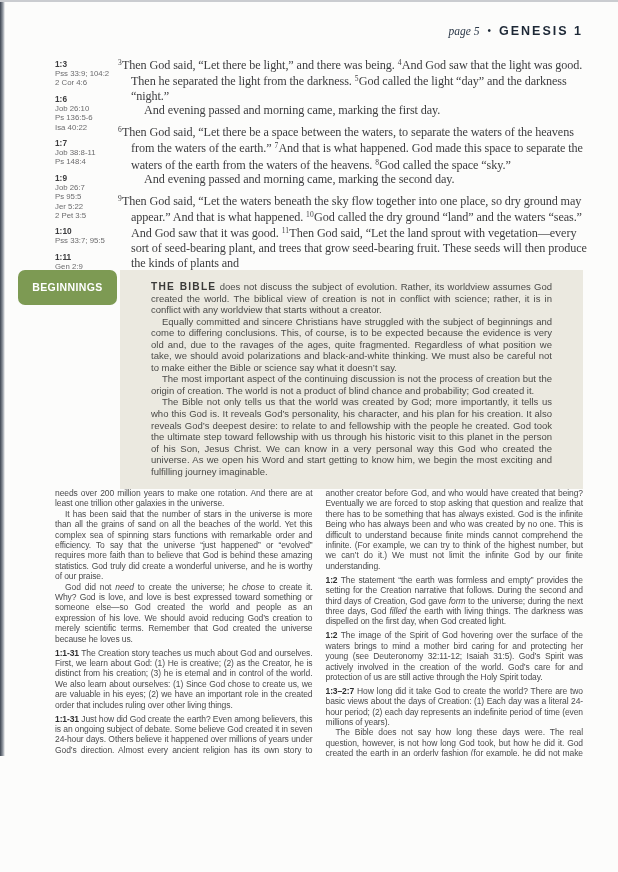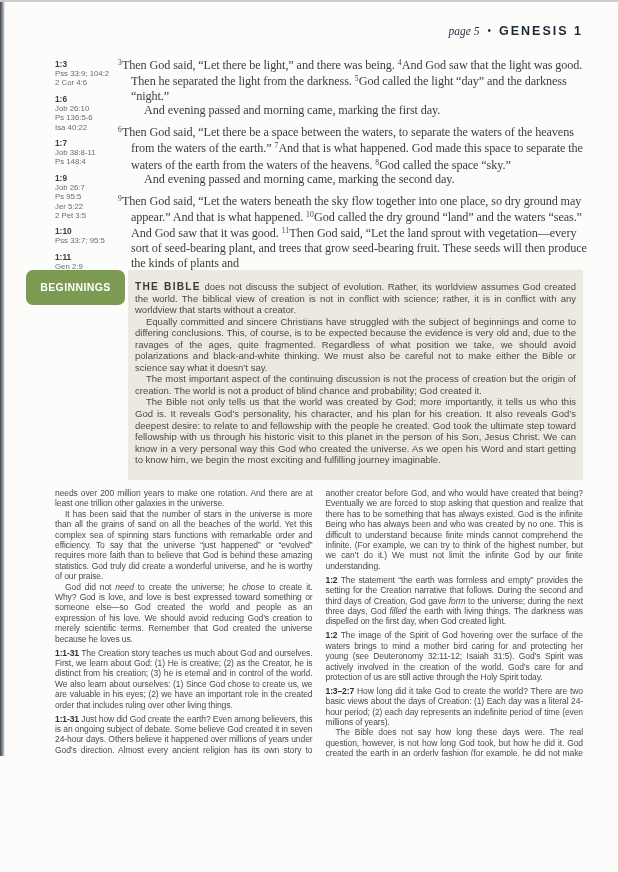--- a/index.html
+++ b/index.html
@@ -28,26 +28,26 @@
   .ref-verse{font-weight:700;font-size:8.3px;color:#3c3c3e;line-height:10px;}
   .ref-line{font-size:7.8px;color:#6b6b6d;line-height:9.4px;}
   .verses{flex:1;font-family:"Liberation Serif",serif;font-size:12.2px;line-height:14.8px;
     color:#3d3d3f;letter-spacing:-0.1px;}
   .verses .p.verse{padding-left:13px;text-indent:-13px;margin-top:5px;}
   .verses .p.verse:first-child{margin-top:0;}
   .verses .p.refrain{margin-left:26px;}
   .sup{font-size:7.5px;vertical-align:3.5px;letter-spacing:0.2px;}
 
   
-  .feature{position:absolute;top:270px;left:26px;right:35px;display:flex;align-items:flex-start;}
+  .feature{position:absolute;top:270px;left:18px;right:35px;display:flex;align-items:flex-start;}
   .tab{flex:none;width:99px;height:35px;border-radius:7px;
     background:var(--tab-green,#7d9a53);color:#fff;font-weight:700;font-size:10.5px;
     letter-spacing:0.4px;text-align:center;line-height:35px;}
   .feature-body{flex:1;margin-left:3px;background:var(--box-beige,#ebe9e0);
-    min-height:210px;box-sizing:border-box;padding:11px 7px 12px;
+    min-height:210px;box-sizing:border-box;padding:11px 31px 12px;
     font-size:9.5px;line-height:11.55px;color:#4a4a48;}
   .feature-body .p{text-align:justify;}
   .feature-body .p.ind{text-indent:11px;}
   .lead{font-weight:700;letter-spacing:1.2px;font-size:10.2px;color:#3a3a38;}
 
   
   .notes{position:absolute;top:488px;left:55px;right:35px;display:flex;gap:13px;}
   .notes .col{flex:1;font-size:8.5px;line-height:10.4px;letter-spacing:-0.1px;color:#4b4b4d;}
   .notes .p{text-align:justify;}
   .notes .p.ind{text-indent:10px;}

